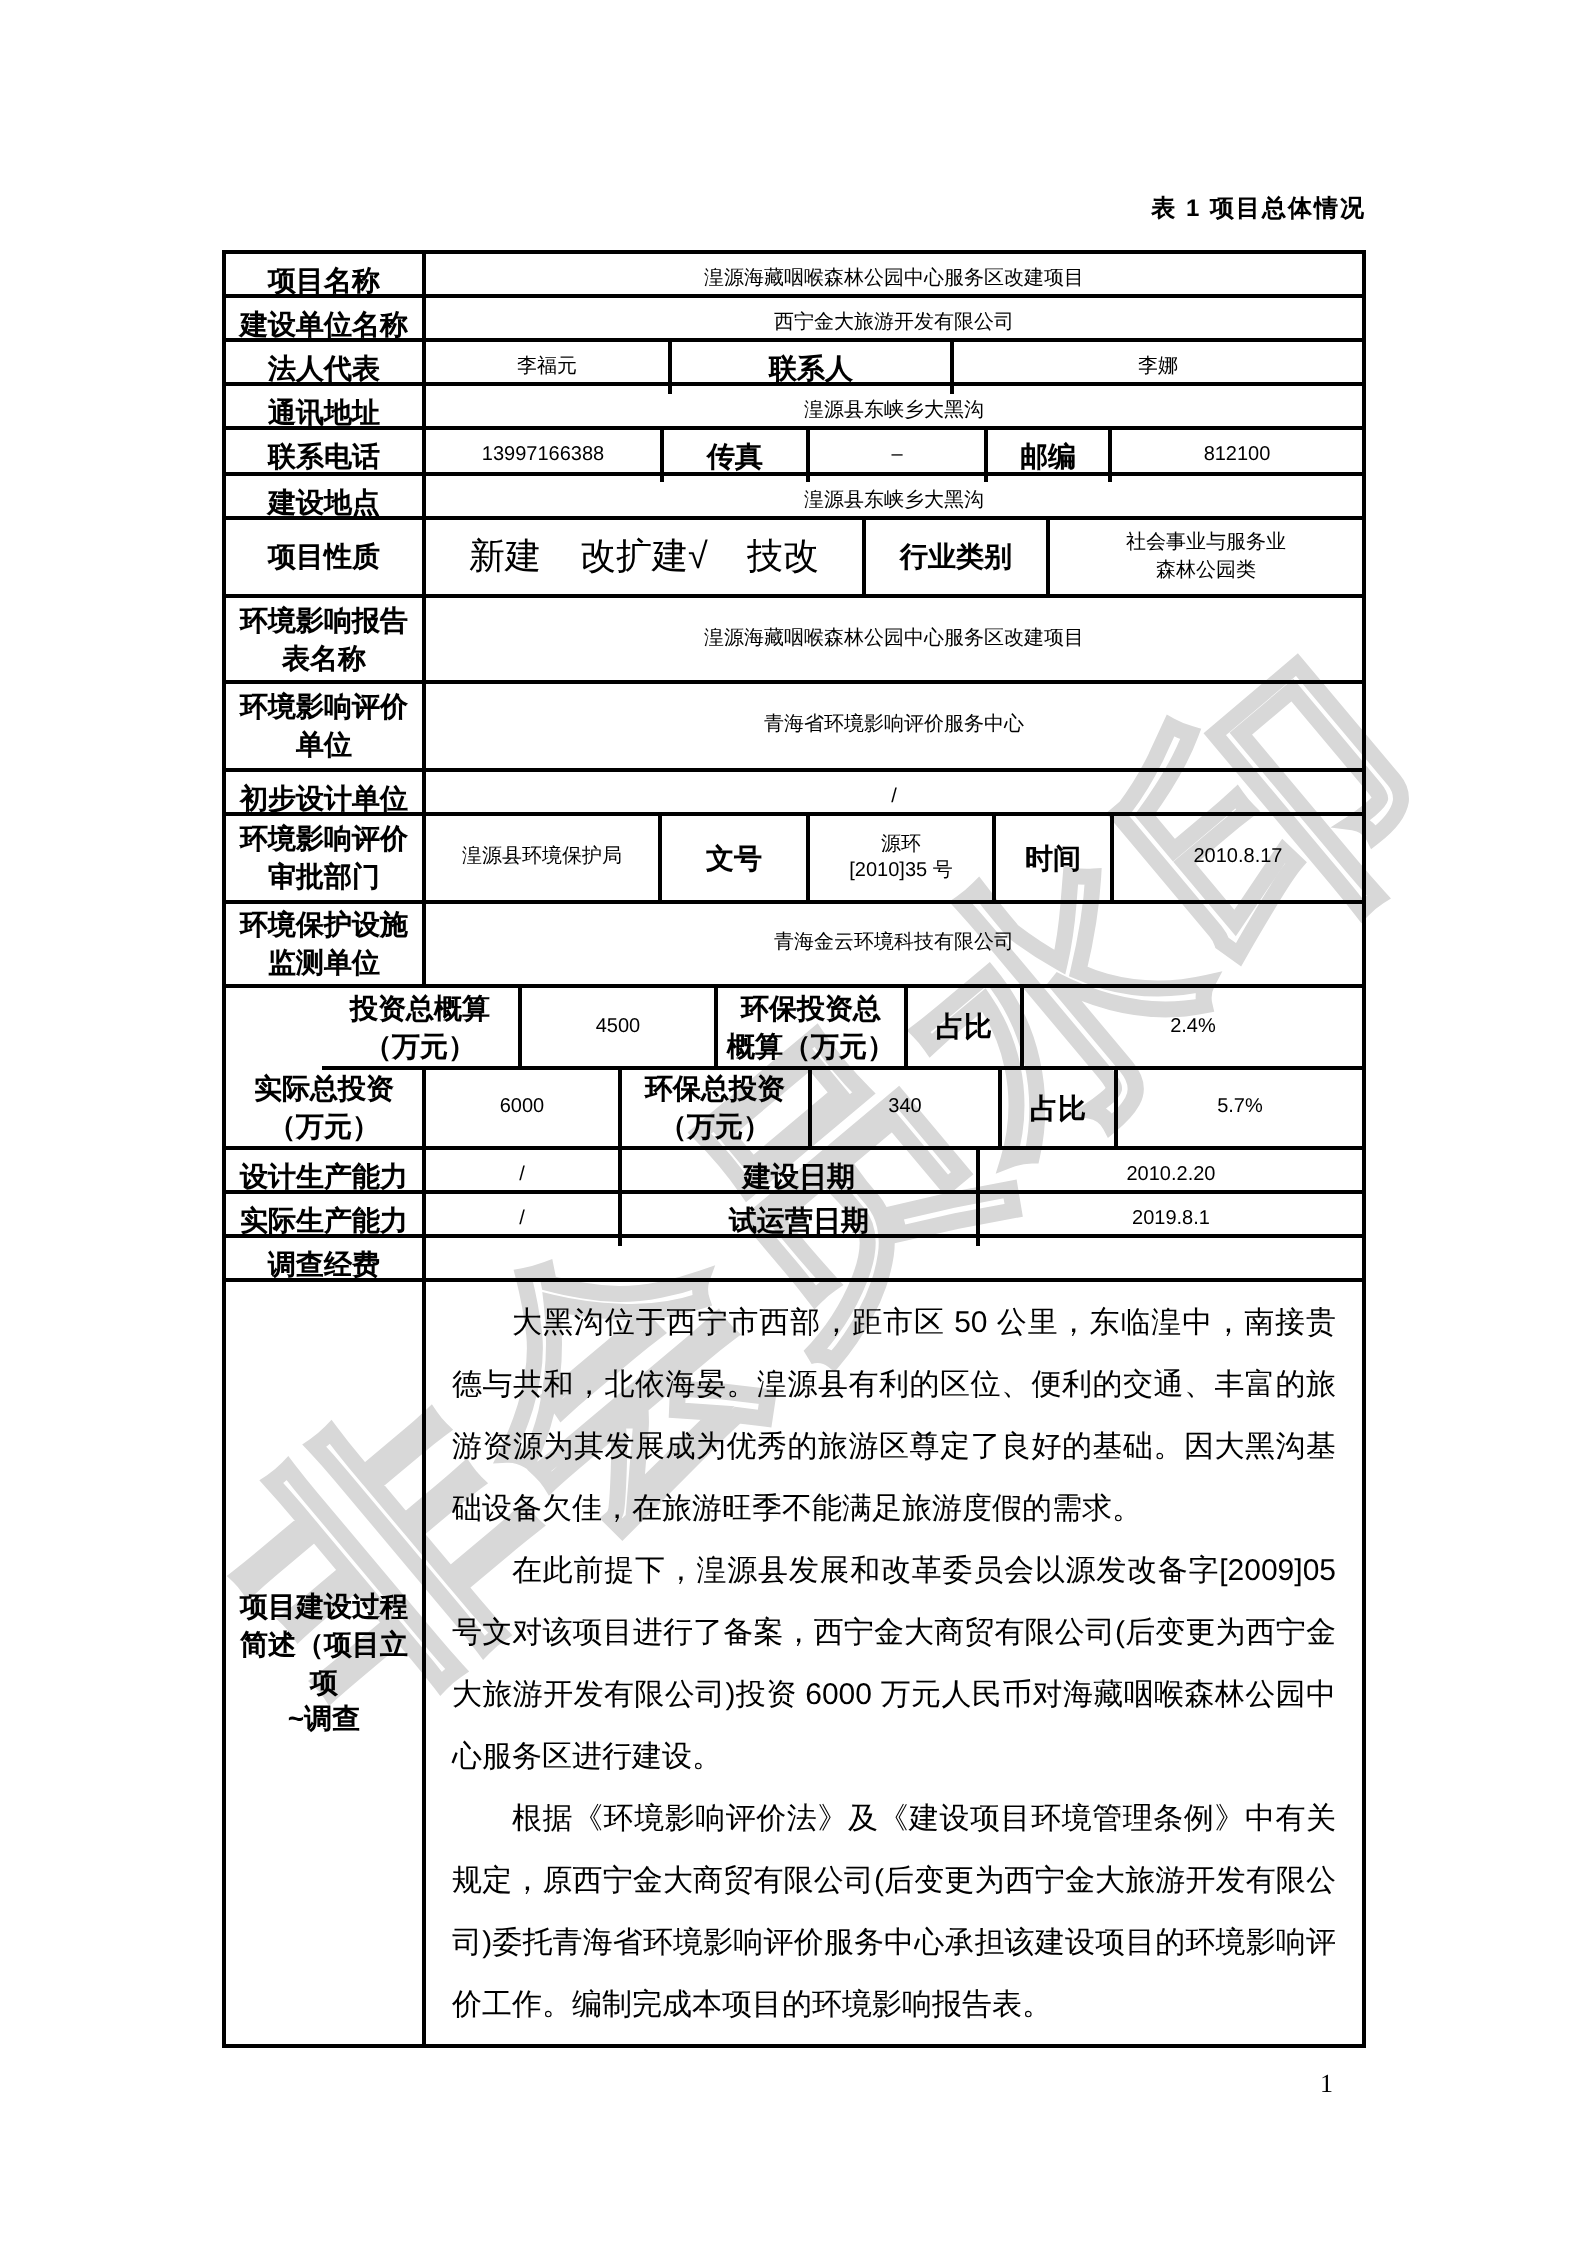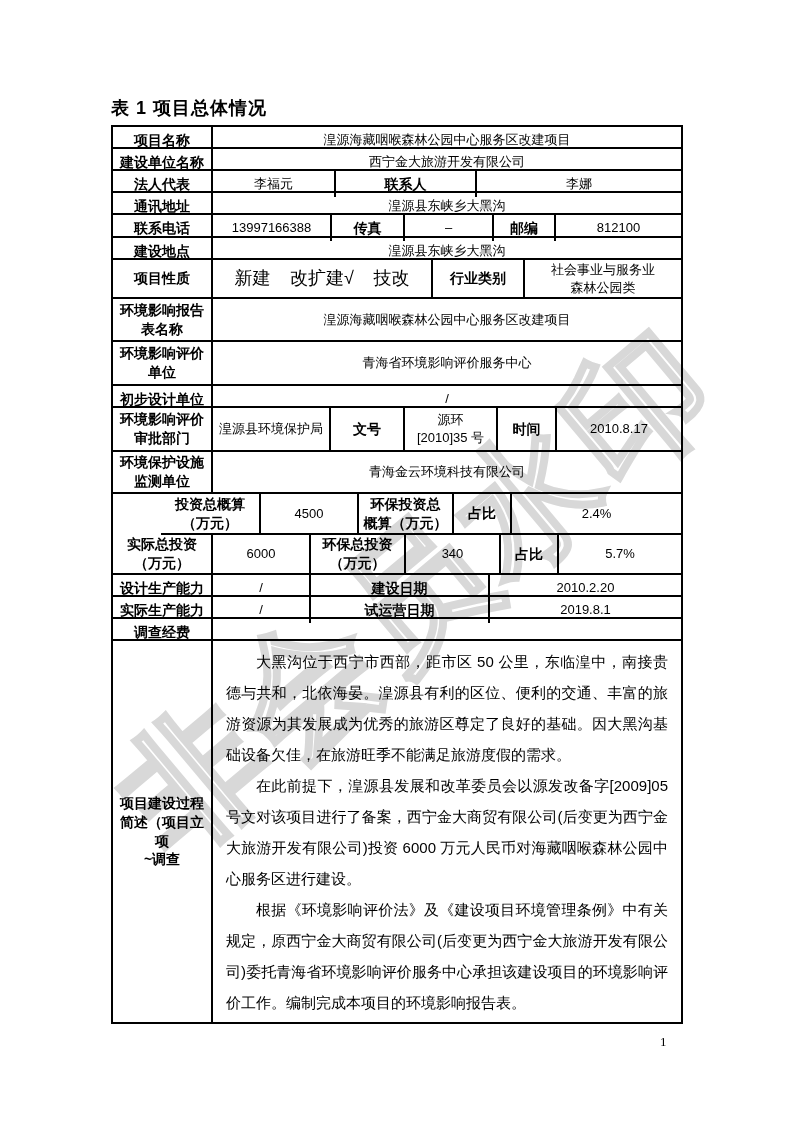--- a/index.html
+++ b/index.html
@@ -13,23 +13,23 @@
     overflow: hidden;
   }
   .watermark-svg {
     position: absolute; inset: 0;
     pointer-events: none;
     z-index: 0;
   }
   .doc-title {
     position: absolute;
     top: 96px; left: 111px; width: 572px;
-    text-align: left;
+    text-align: right;
     font-weight: bold;
-    font-size: 18px;
+    font-size: 12px;
     letter-spacing: 1px;
     z-index: 2;
   }
   .doc-table {
     position: absolute;
     top: 125px; left: 111px;
     width: 572px;
     border: 2px solid #000;
     z-index: 1;
     background: transparent;
@@ -39,21 +39,21 @@
   .c {
     border-right: 2px solid #000;
     display: flex; align-items: center; justify-content: center;
     text-align: center;
     padding: 13px 2px;
     overflow: hidden;
     line-height: 1.35;
   }
   .c:last-child { border-right: none; flex: 1 1 auto; }
   .lbl { font-weight: bold; font-size: 14px; }
-  .val { font-size: 13px; }
+  .val { font-size: 10px; }
   .pre { white-space: pre-line; }
   
   .w100 { flex: 0 0 100px; }
   .w119 { flex: 0 0 119px; } .w73 { flex: 0 0 73px; } .w89 { flex: 0 0 89px; } .w62 { flex: 0 0 62px; }
   .w123 { flex: 0 0 123px; } .w141 { flex: 0 0 141px; }
   .w220 { flex: 0 0 220px; } .w92 { flex: 0 0 92px; }
   .w118 { flex: 0 0 118px; } .w74 { flex: 0 0 74px; } .w93 { flex: 0 0 93px; } .w59 { flex: 0 0 59px; }
   .w98 { flex: 0 0 98px; } .w95 { flex: 0 0 95px; } .w58 { flex: 0 0 58px; }
   .w179 { flex: 0 0 179px; }
   

